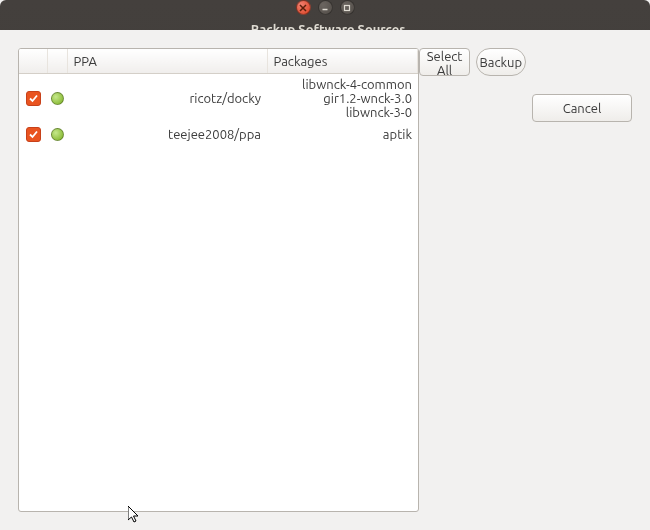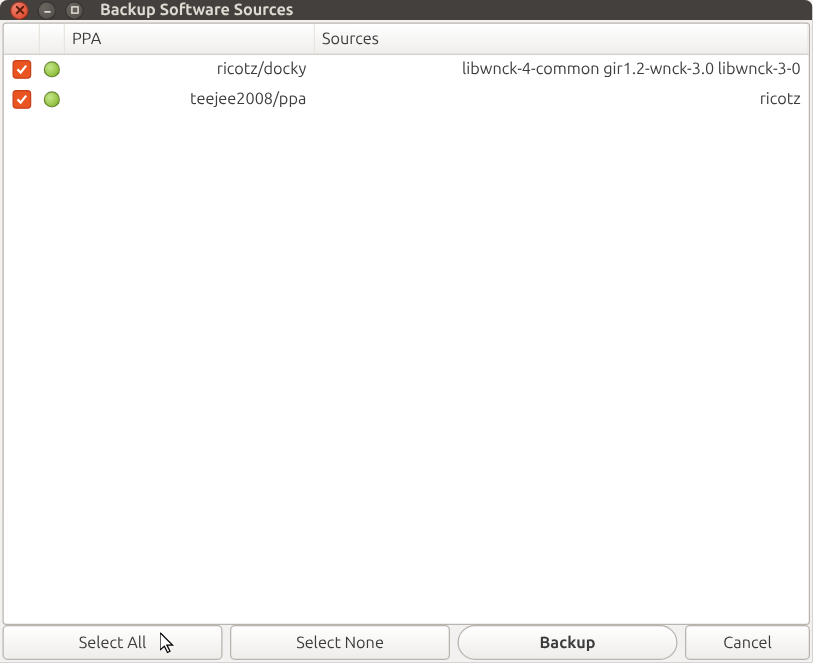--- a/index.html
+++ b/index.html
@@ -18,25 +18,26 @@
     }
     .window {
       width: 100%;
       height: 100%;
       background: linear-gradient(to bottom, #44403d 0%, #3d3a37 100%);
       border-radius: 6px 6px 0 0;
       display: flex;
       flex-direction: column;
     }
     .titlebar {
-      height: 16px;
+      height: 30px;
       display: flex;
       align-items: center;
       padding: 0 8px;
       gap: 7px;
+      flex-direction: column;
     }
     .win-controls {
       display: flex;
       gap: 7px;
       align-items: center;
     }
     .win-btn {
       width: 15px;
       height: 15px;
       border-radius: 50%;
@@ -59,22 +60,22 @@
     .win-title {
       color: #dfdbd2;
       font-weight: bold;
       font-size: 13px;
       margin-left: 6px;
     }
     .content {
       flex: 1;
       background: #f2f1f0;
       display: flex;
-      flex-direction: column;
-      padding: 2px;
+      flex-direction: row;
+      padding: 18px;
       gap: 0;
     }
     .list-container {
       flex: 1;
       background: #ffffff;
       border: 1px solid #b8b4ae;
       border-radius: 3px;
       overflow: auto;
     }
     table {
@@ -161,25 +162,26 @@
       background: linear-gradient(to bottom, #ffffff, #efedea);
       border: 1px solid #b8b4ae;
       border-radius: 4px;
       font-size: 13px;
       color: #3c3c3c;
       cursor: pointer;
       font-family: inherit;
       min-width: 0;
     }
     .btn.primary {
-      font-weight: bold;
+      font-weight: normal;
       border-radius: 14px;
     }
     .btn.cancel {
       flex: 0 0 100px;
+      margin-top: 46px;
     }
     .cursor {
       position: absolute;
       left: 128px;
       top: 506px;
       pointer-events: none;
     }
   </style>
 </head>
 <body>
@@ -207,21 +209,21 @@
   </div>
 
   <div class="content">
     <div class="list-container">
       <table>
         <thead>
           <tr>
             <th></th>
             <th></th>
             <th>PPA</th>
-            <th>Sources</th>
+            <th>Packages</th>
           </tr>
         </thead>
         <tbody id="rows-tbody">
         <tr>
               <td><span class="checkbox checked">
                   <svg viewBox="0 0 11 11">
                     <path d="M2 5.5 L4.5 8 L9 2.5" stroke="white" stroke-width="1.8" fill="none"></path>
                   </svg>
                 </span></td>
               <td><span class="status-dot green"></span></td>
@@ -229,29 +231,28 @@
               <td>libwnck-4-common gir1.2-wnck-3.0 libwnck-3-0</td>
             </tr>
             <tr>
               <td><span class="checkbox checked">
                   <svg viewBox="0 0 11 11">
                     <path d="M2 5.5 L4.5 8 L9 2.5" stroke="white" stroke-width="1.8" fill="none"></path>
                   </svg>
                 </span></td>
               <td><span class="status-dot green"></span></td>
               <td>teejee2008/ppa</td>
-              <td>ricotz</td>
+              <td>aptik</td>
             </tr>
           </tbody>
       </table>
     </div>
 
     <div class="button-bar">
       <button class="btn">Select All</button>
-      <button class="btn">Select None</button>
       <button class="btn primary">Backup</button>
       <button class="btn cancel">Cancel</button>
     </div>
   </div>
 </div>
 
 <svg class="cursor" width="16" height="20">
   <path d="M0,0 L0,14 L3.5,11 L6,16 L8,15 L5.5,10 L10,10 Z" fill="white" stroke="black" stroke-width="1"></path>
 </svg>
 

